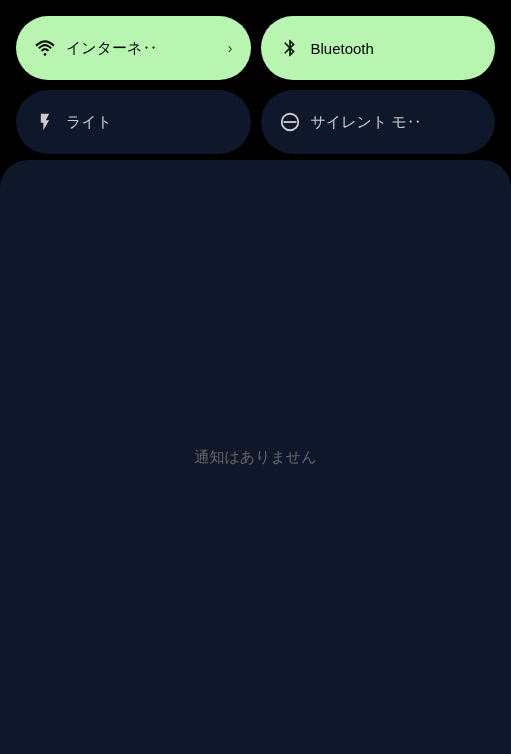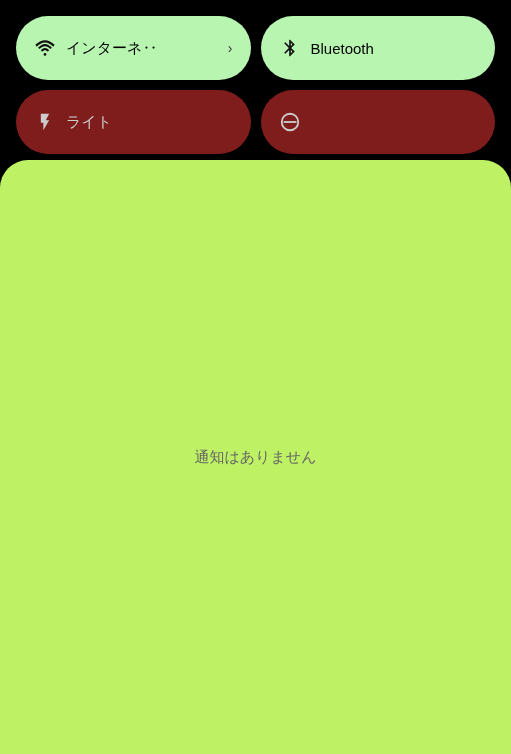--- a/index.html
+++ b/index.html
@@ -36,21 +36,21 @@
       padding: 0 18px;
       height: 64px;
       cursor: pointer;
     }
 
     .qs-tile.active {
       background: #b8f5b0;
     }
 
     .qs-tile.inactive {
-      background: #7f1d1d;
+      background: #0f172a;
     }
 
     .qs-tile-icon {
       font-size: 20px;
       color: #111;
       flex-shrink: 0;
     }
 
     .qs-tile.inactive .qs-tile-icon {
       color: #ccc;
@@ -70,21 +70,21 @@
       color: #ccc;
     }
 
     .qs-tile-arrow {
       font-size: 14px;
       color: #333;
       flex-shrink: 0;
     }
 
     .notification-panel {
-      background: #bef264;
+      background: #0f172a;
       border-radius: 28px 28px 0 0;
       position: absolute;
       left: 0;
       right: 0;
       bottom: 0;
       top: 160px;
       display: flex;
       align-items: center;
       justify-content: center;
     }
@@ -142,20 +142,21 @@
       <span class="qs-tile-label">ライト</span>
     </div>
 
     <div class="qs-tile inactive">
       <span class="qs-tile-icon icon-svg">
         <svg viewBox="0 0 24 24" width="22" height="22" fill="none" stroke="#ccc" stroke-width="2">
           <circle cx="12" cy="12" r="9"></circle>
           <line x1="5" y1="12" x2="19" y2="12"></line>
         </svg>
       </span>
+      <span class="qs-tile-label">サイレント モ‥</span>
     </div>
 
   </div>
 </div>
 
 <div class="notification-panel">
   <span class="no-notifications">通知はありません</span>
 </div>
 
 </body></html>

